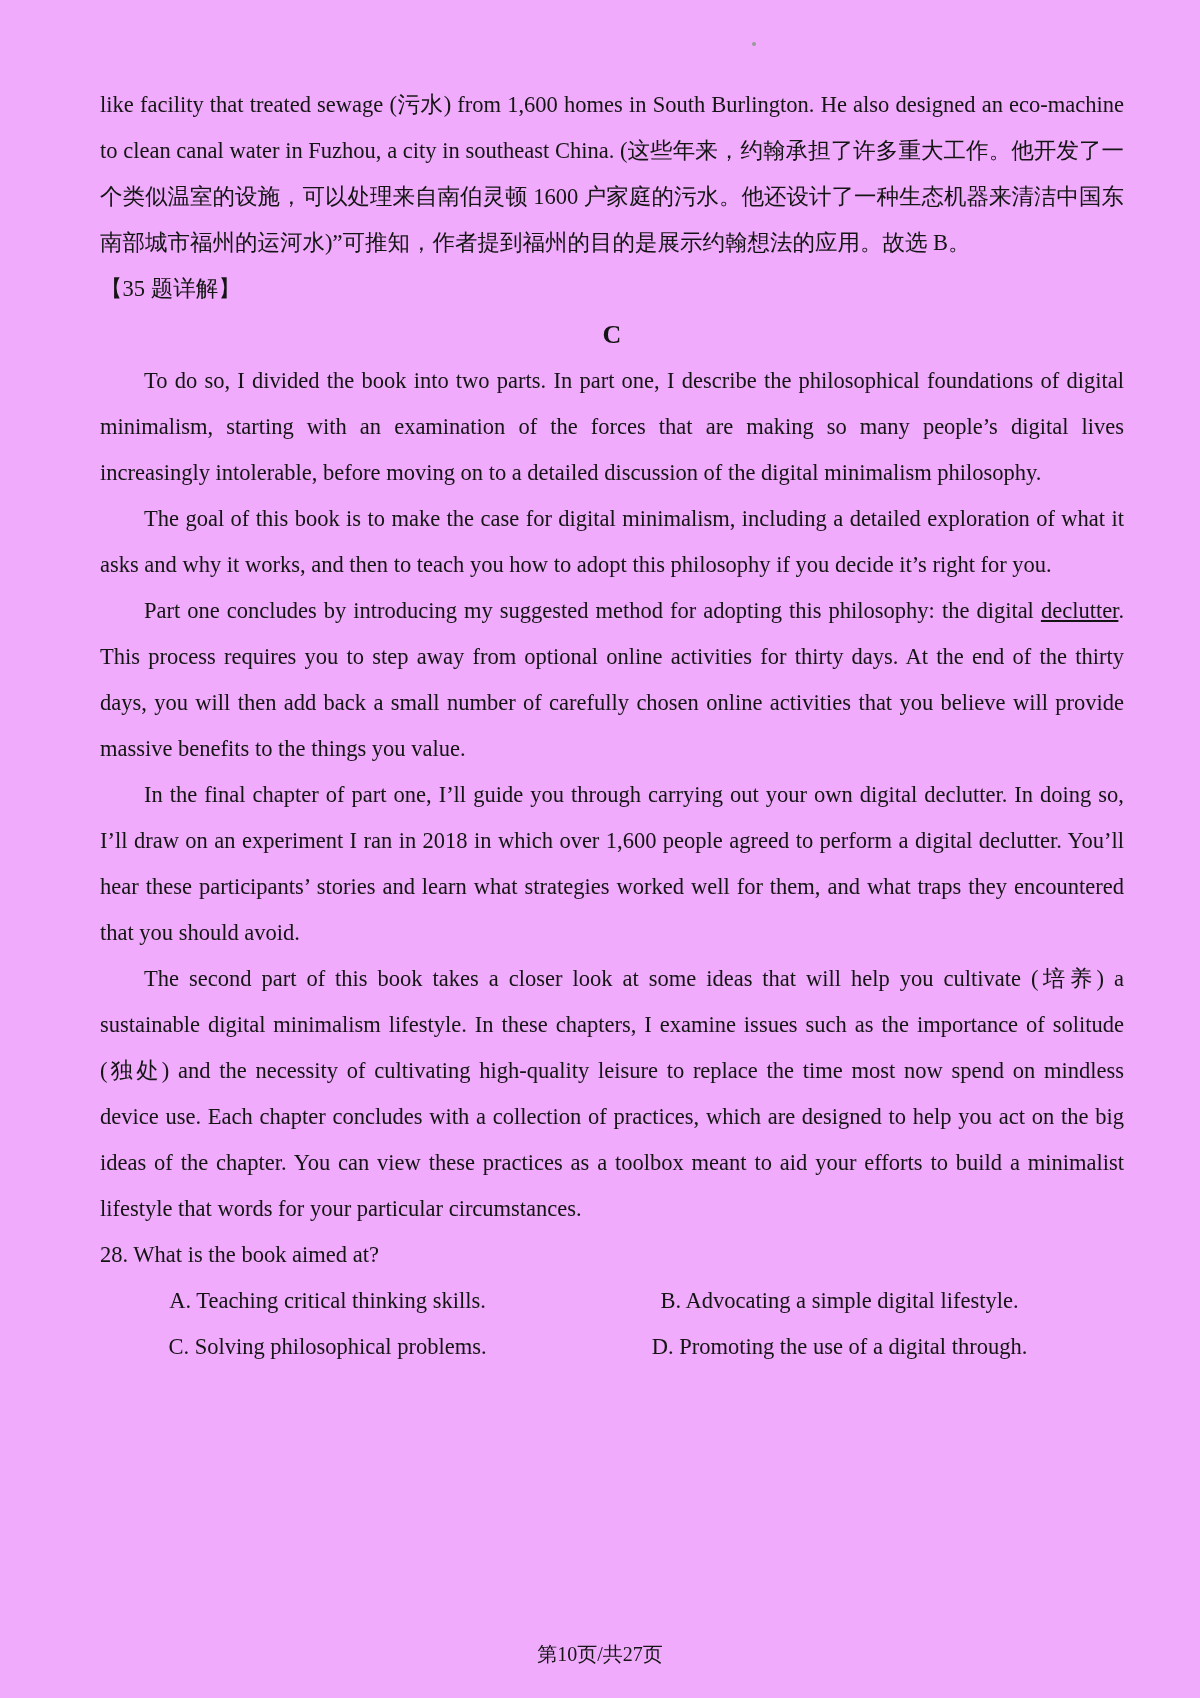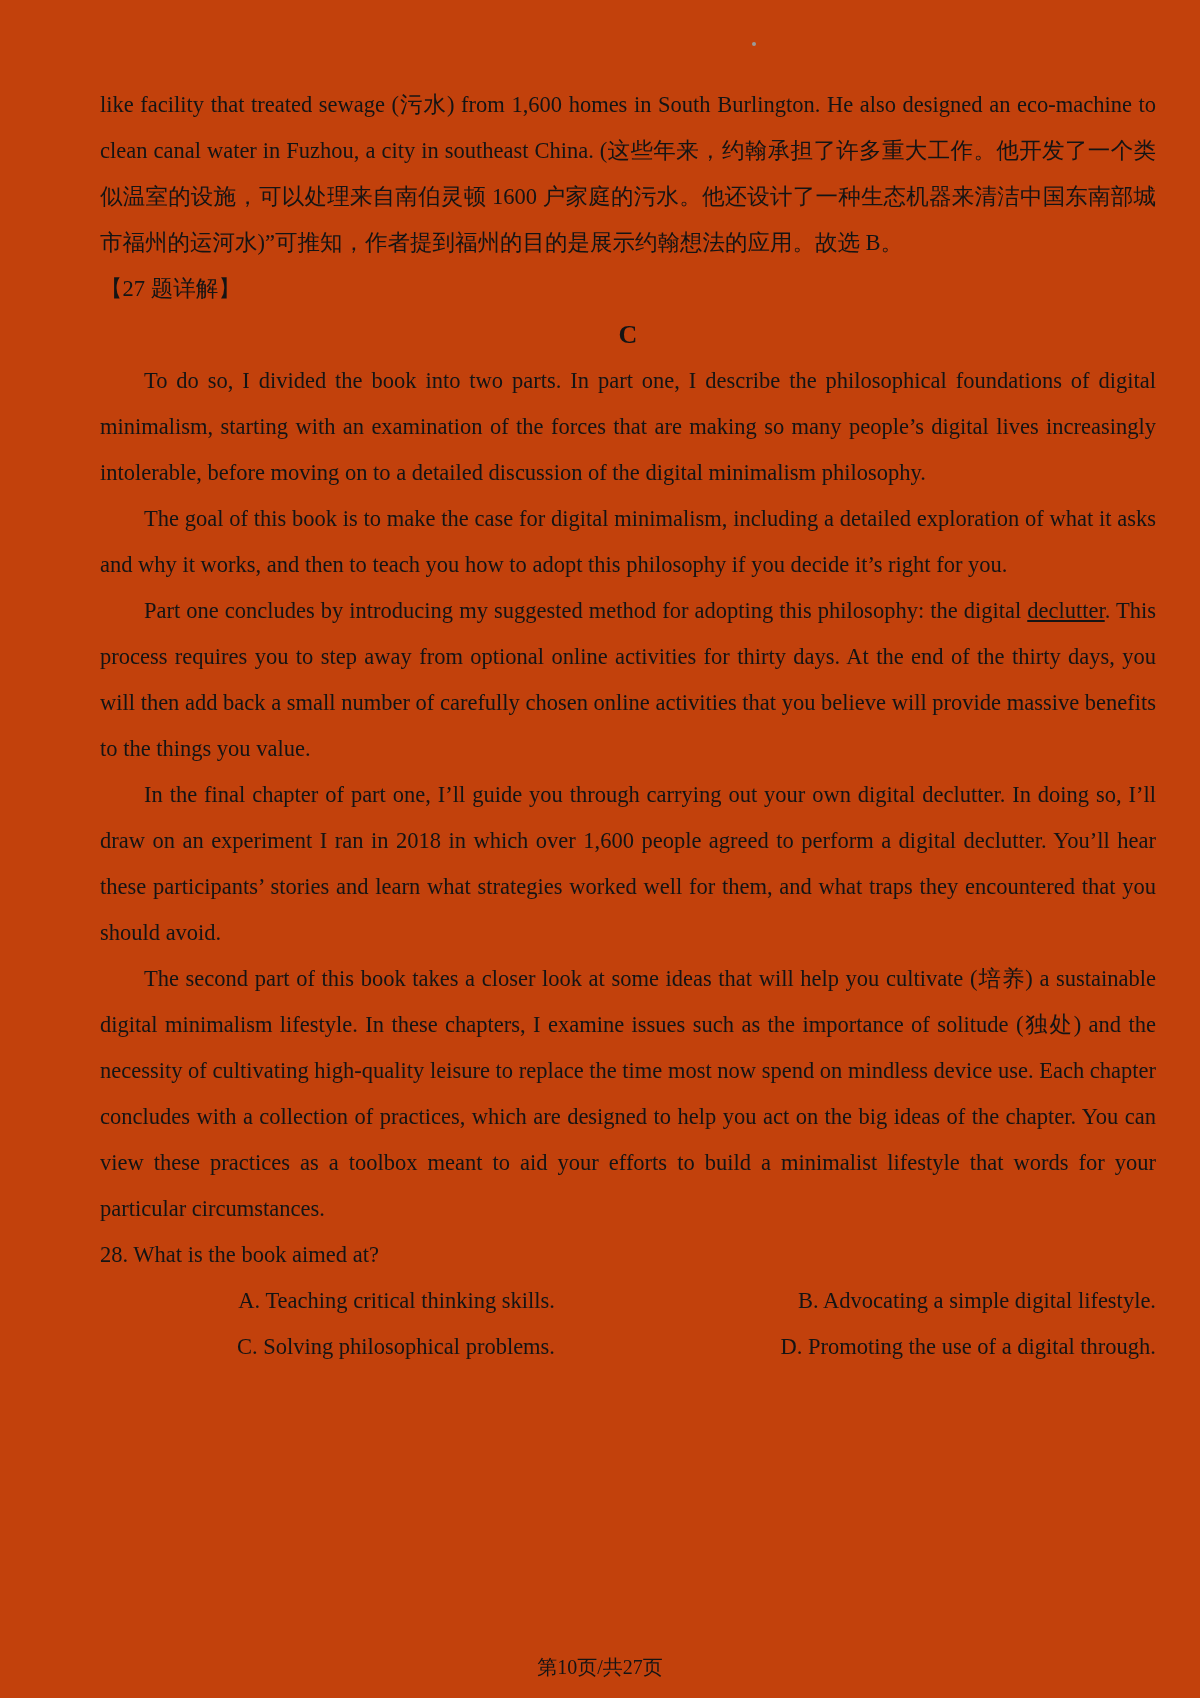--- a/index.html
+++ b/index.html
@@ -5,23 +5,23 @@
   html, body {
     margin: 0;
     padding: 0;
     background: #e8e8e8;
   }
   .page {
     position: relative;
     width: 1200px;
     height: 1698px;
     margin: 0 auto;
-    background: #c2410c;
+    background: #f0abfc;
     box-sizing: border-box;
-    padding: 82px 44px 0 100px;
+    padding: 82px 76px 0 100px;
     font-family: "Liberation Serif", "DejaVu Serif", serif;
     font-size: 22.5px;
     line-height: 46px;
     color: #141414;
     overflow: hidden;
   }
   .page p {
     margin: 0;
     text-align: justify;
   }
@@ -35,32 +35,32 @@
   }
   .underline {
     text-decoration: underline;
     margin-top: 19px;
   }
   .question-stem {
     text-align: center;
   }
   .options-row {
     display: flex;
-    text-align: right;
+    text-align: center;
   }
   .options-row .opt-left {
     width: 455px;
     flex: 0 0 auto;
   }
   .options-row .opt-right {
     flex: 1 1 auto;
   }
   .footer {
     position: absolute;
-    bottom: 19px;
+    bottom: 32px;
     left: 0;
     width: 100%;
     text-align: center;
     font-size: 20px;
     line-height: 24px;
     color: #141414;
   }
   .artifact-dot {
     position: absolute;
     top: 42px;
@@ -73,21 +73,21 @@
 </style>
 </head>
 <body>
 
 <div class="page">
 
   <span class="artifact-dot"></span>
 
   <p>like facility that treated sewage (污水) from 1,600 homes in South Burlington. He also designed an eco-machine to clean canal water in Fuzhou, a city in southeast China. (这些年来，约翰承担了许多重大工作。他开发了一个类似温室的设施，可以处理来自南伯灵顿 1600 户家庭的污水。他还设计了一种生态机器来清洁中国东南部城市福州的运河水)”可推知，作者提到福州的目的是展示约翰想法的应用。故选 B。</p>
 
-  <p>【27 题详解】</p>
+  <p>【35 题详解】</p>
 
 
   <p class="section-label">C</p>
 
   <p class="indent">To do so, I divided the book into two parts. In part one, I describe the philosophical foundations of digital minimalism, starting with an examination of the forces that are making so many people’s digital lives increasingly intolerable, before moving on to a detailed discussion of the digital minimalism philosophy.</p>
 
   <p class="indent">The goal of this book is to make the case for digital minimalism, including a detailed exploration of what it asks and why it works, and then to teach you how to adopt this philosophy if you decide it’s right for you.</p>
 
   <p class="indent"><span>Part one concludes by introducing my suggested method for adopting this philosophy: the digital </span><span class="underline">declutter</span><span>. This process requires you to step away from optional online activities for thirty days. At the end of the thirty days, you will then add back a small number of carefully chosen online activities that you believe will provide massive benefits to the things you value.</span></p>
 

